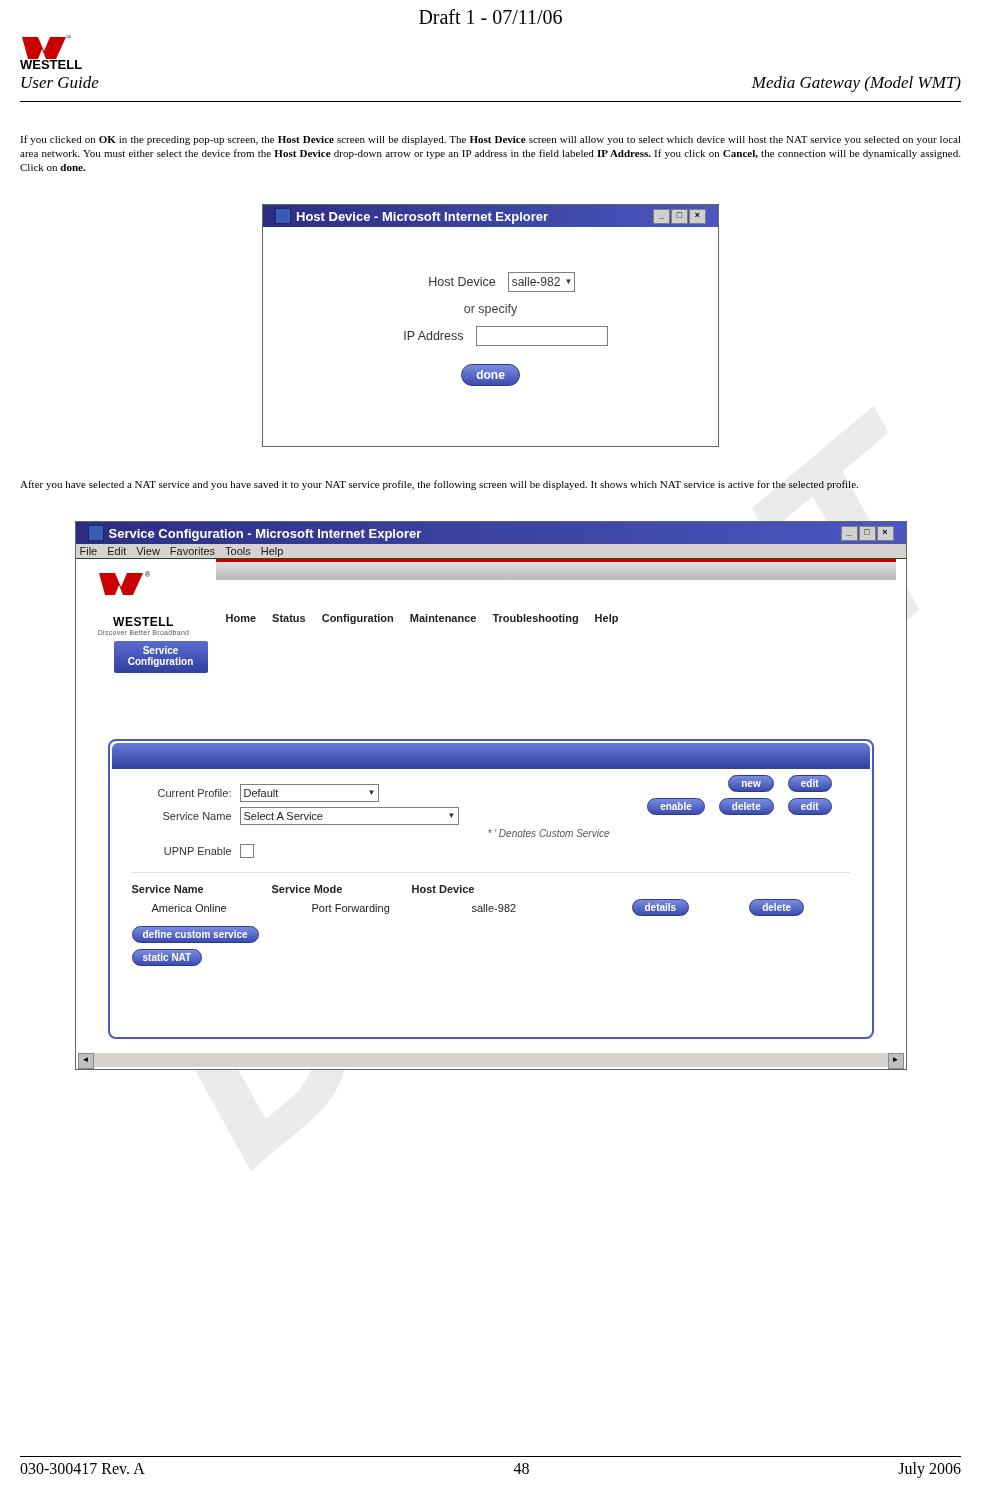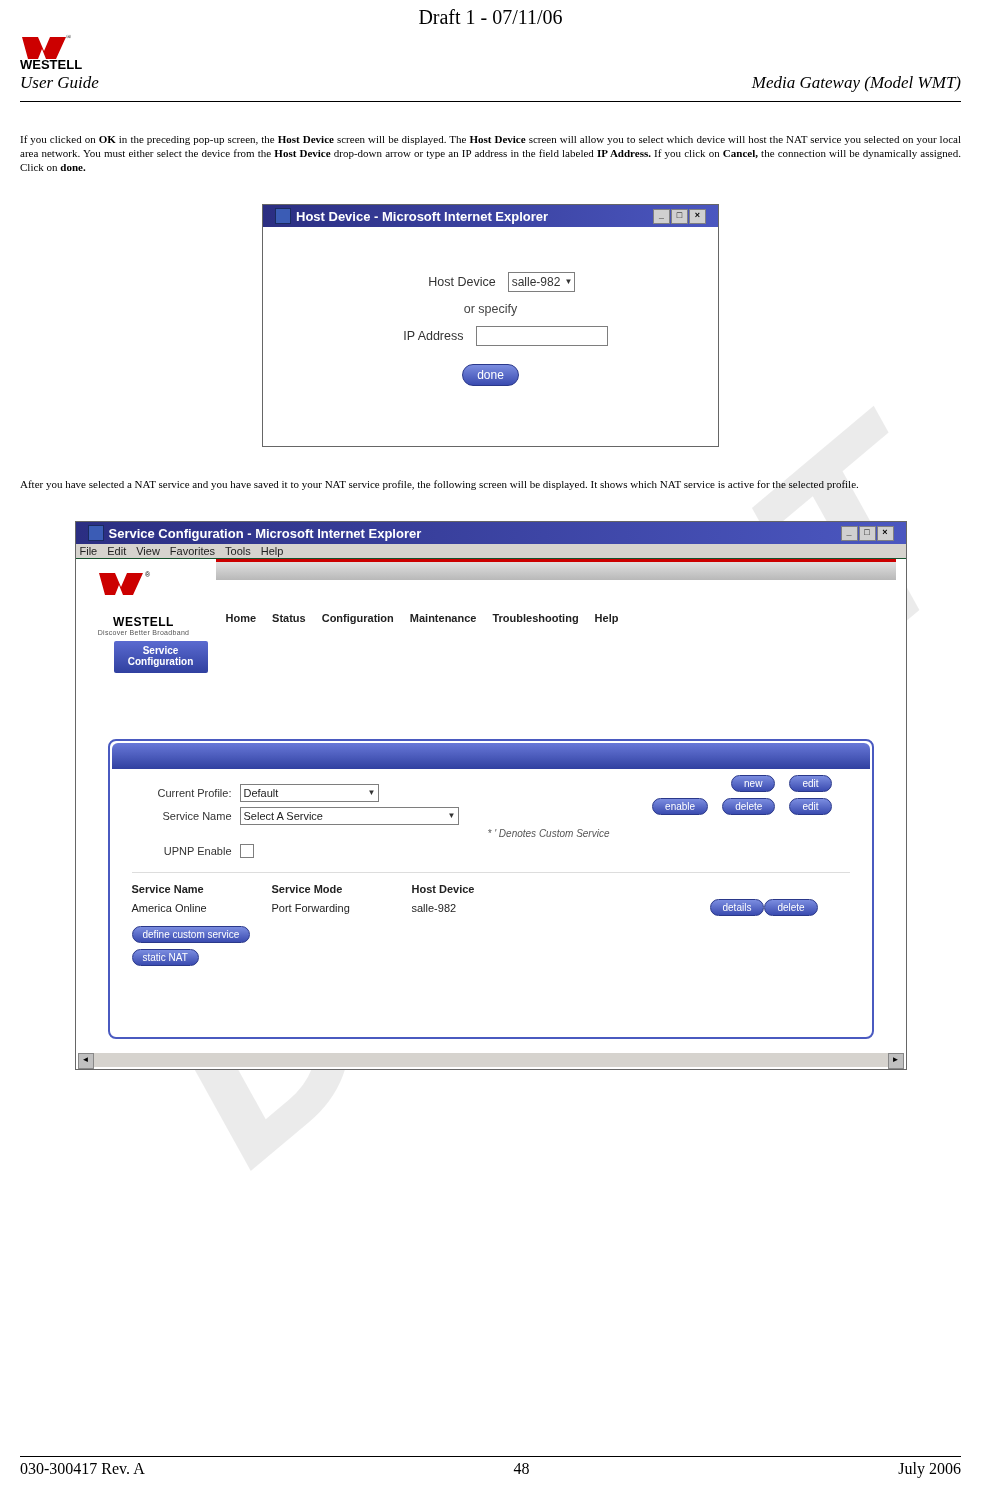--- a/index.html
+++ b/index.html
@@ -59,21 +59,21 @@
 .form-select {
   font-family: Tahoma, sans-serif; font-size: 12px; border: 1px solid #7e7e7e; background: white;
   padding: 0 14px 0 3px; height: 18px; display: inline-flex; align-items: center; position: relative;
 }
 .form-select::after { content: "▼"; font-size: 8px; position: absolute; right: 2px; top: 4px; color: #333; }
 .or-specify { text-align: center; margin: 8px 0; color: #444; }
 .form-input { border: 1px solid #7e7e7e; background: white; height: 18px; width: 130px; }
 .pill-btn {
   display: inline-block; border-radius: 12px;
   background: linear-gradient(to bottom, #7b8de0, #3a4bb0);
-  color: white; font-weight: normal; font-size: 12px; padding: 3px 14px;
+  color: white; font-weight: bold; font-size: 12px; padding: 3px 14px;
   border: 1px solid #2a388a;
 }
 .done-wrap { text-align: center; margin-top: 18px; }
 
 
 .big-window { width: 830px; }
 .ie-menubar { background: #d6d3ce; font-size: 11px; padding: 1px 4px; color: #222; display: flex; gap: 10px; border-bottom: 1px solid #14532d; }
 .ie-menubar span { }
 .big-body { background: white; position: relative; height: 510px; overflow: hidden; }
 .brand-area { position: absolute; left: 8px; top: 8px; width: 120px; }
@@ -103,22 +103,22 @@
 .cp-select-small { width: 120px; }
 .cp-note { font-style: italic; font-size: 10px; margin-left: 116px; margin-top: -2px; color: #555; text-align: center;}
 .cp-checkbox { width: 12px; height: 12px; border: 1px solid #7e7e7e; background: white; display: inline-block; }
 .btn-cluster-right { position: absolute; right: 40px; top: 34px; display: flex; flex-direction: column; gap: 6px; }
 .btn-row { display: flex; gap: 14px; justify-content: flex-end; }
 .pill-sm { font-size: 10px; padding: 2px 12px; border-radius: 10px; }
 .hr-mid { border: none; border-top: 1px solid #ddd; margin: 14px 0 10px 0; }
 .tbl-head { display: flex; font-weight: bold; font-size: 11px; margin-bottom: 4px; gap: 0;}
 .tbl-head > div { width: 140px; }
 .tbl-row { display: flex; font-size: 11px; align-items: center; }
-.tbl-row > div { width: 140px; }
-.row-btns { margin-left: auto; display: flex; }
+.tbl-row > div { width: 140px; margin-left: 20px; }
+.row-btns { margin-left: auto; display: flex; gap: 60px; }
 .bottom-btns { margin-top: 10px; display: flex; flex-direction: column; gap: 6px; align-items: flex-start; }
 .pill-wide { font-size: 10px; padding: 2px 10px; border-radius: 10px; }
 .scrollbar-bottom { position: absolute; left: 2px; right: 2px; bottom: 2px; height: 14px; background: #d6d3ce; display: flex; justify-content: space-between; }
 .scroll-btn { width: 14px; height: 14px; background: #c0c0c0; border: 1px solid #888; font-size: 8px; line-height: 12px; text-align: center;}
 
 .footer {
   position: absolute; left: 20px; right: 20px; bottom: 18px;
   display: flex; justify-content: space-between;
   border-top: 1px solid black; padding-top: 3px; font-size: 16px;
 }

